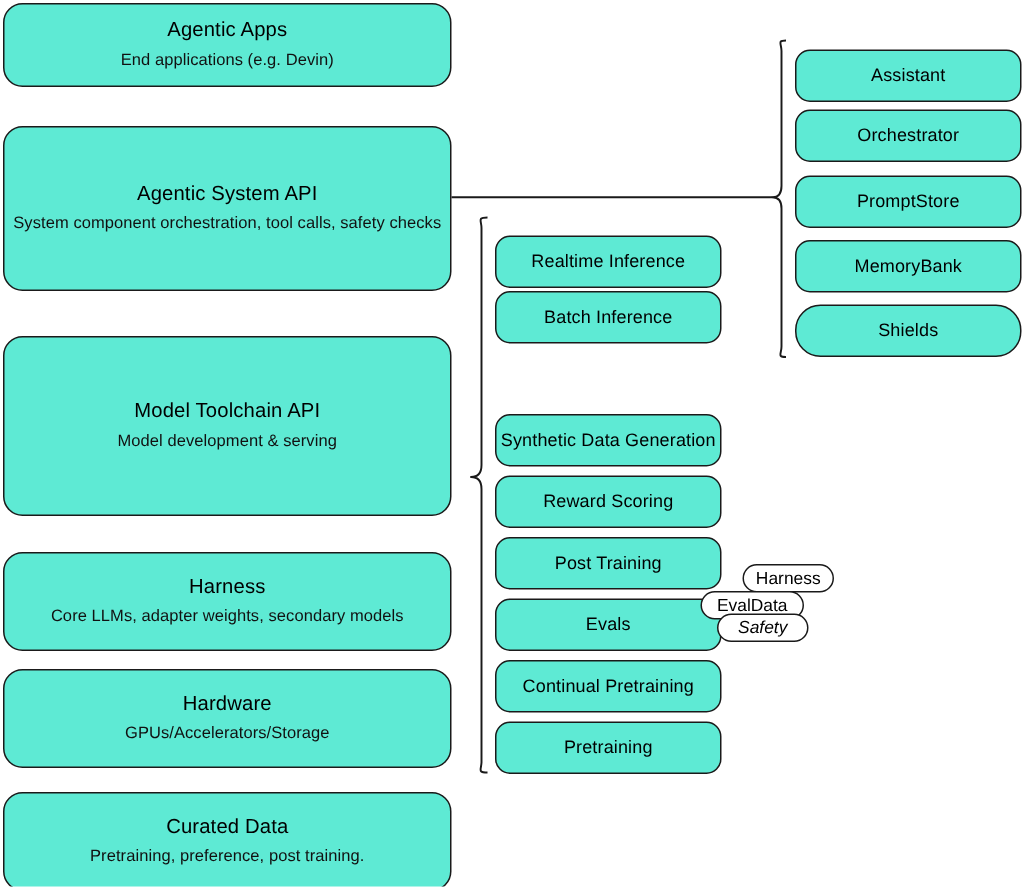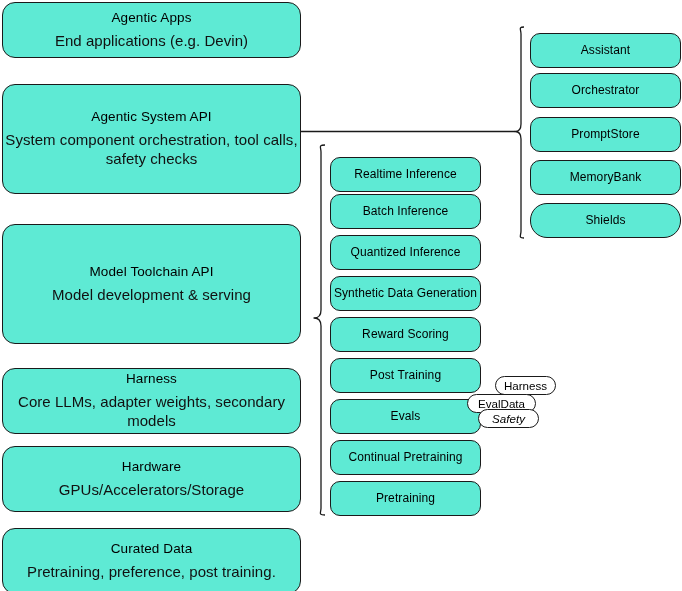--- a/index.html
+++ b/index.html
@@ -36,21 +36,21 @@
     justify-content: center;
     text-align: center;
     line-height: 1.25;
   }
   .node .title {
     font-size: 13.5px;
     color: #000000;
     letter-spacing: 0.1px;
   }
   .node .subtitle {
-    font-size: 15px;
+    font-size: 11px;
     color: #111111;
     margin-top: 5px;
     letter-spacing: 0.05px;
   }
 
   
   .layer {
     left: 2px;
     width: 299px;
     border-radius: 13px;
@@ -153,23 +153,20 @@
     <span class="title">Curated Data</span>
     <span class="subtitle">Pretraining, preference, post training.</span>
   </div>
 
   <div class="node leaf mid-leaf" style="top:145px;">
     <span class="title">Realtime Inference</span>
   </div>
   <div class="node leaf mid-leaf" style="top:182px;">
     <span class="title">Batch Inference</span>
   </div>
-  <div class="node leaf mid-leaf" style="top:223px;">
-    <span class="title">Quantized Inference</span>
-  </div>
   <div class="node leaf mid-leaf" style="top:264px;">
     <span class="title">Synthetic Data Generation</span>
   </div>
   <div class="node leaf mid-leaf" style="top:305px;">
     <span class="title">Reward Scoring</span>
   </div>
   <div class="node leaf mid-leaf" style="top:346px;">
     <span class="title">Post Training</span>
   </div>
   <div class="node leaf mid-leaf" style="top:387px;">

